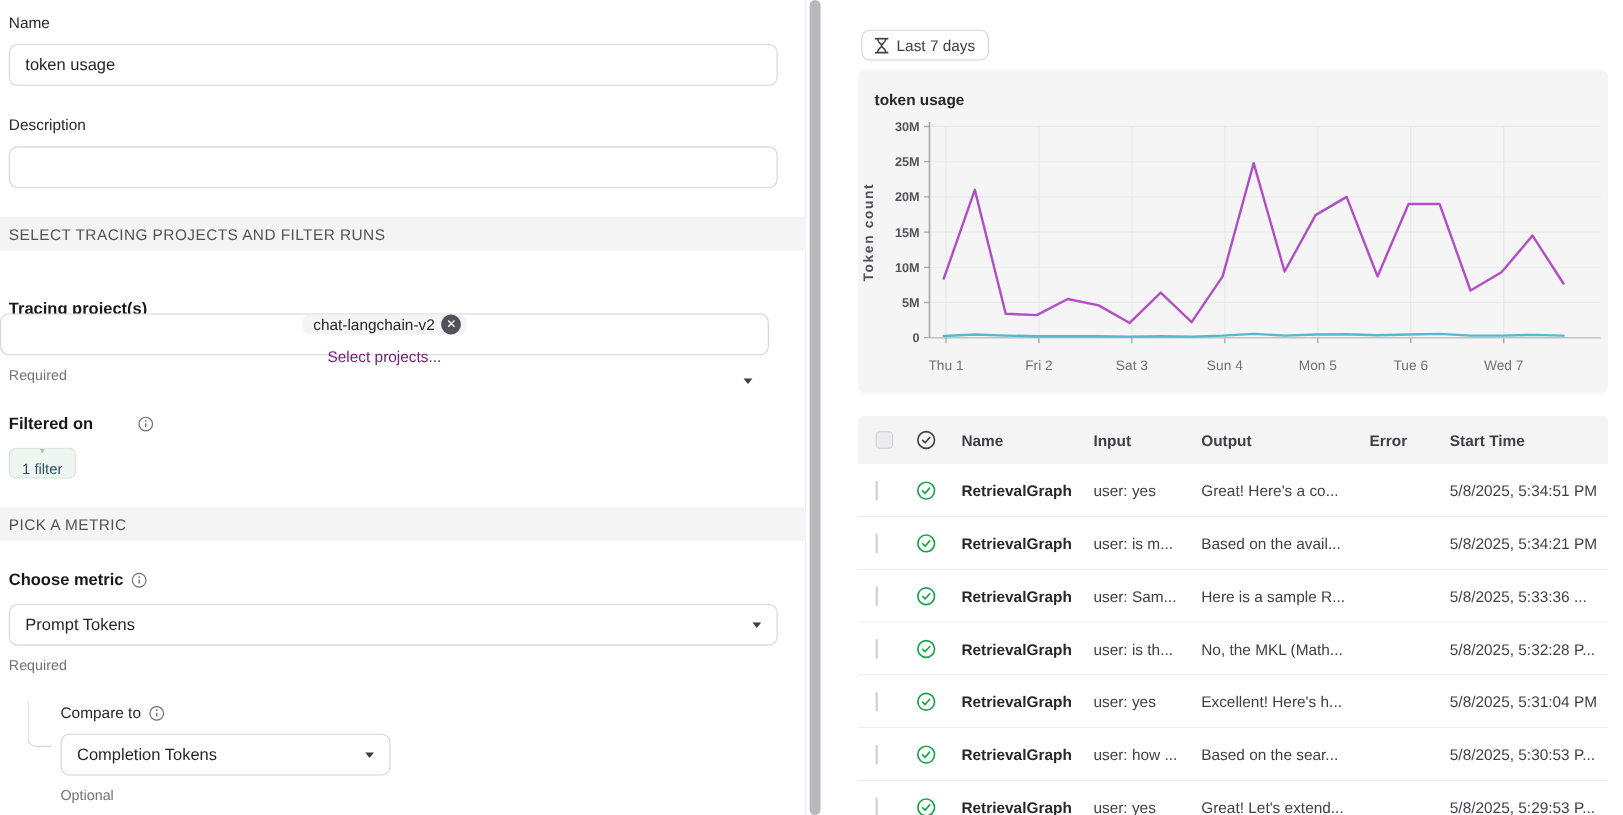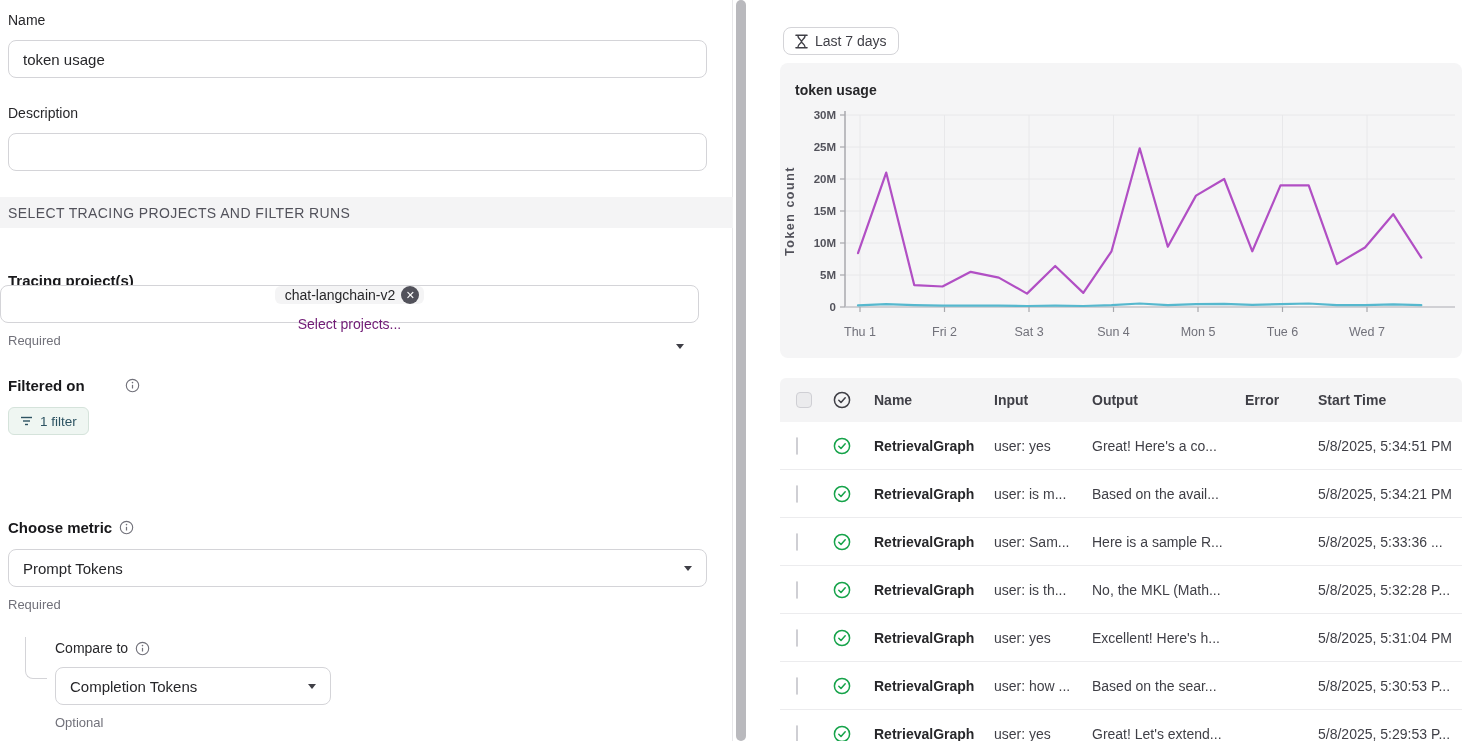--- a/index.html
+++ b/index.html
@@ -21,21 +21,21 @@
   .info-icon { width:15px; height:15px; display:inline-block; }
   .caret { width:0; height:0; border-left:4.5px solid transparent; border-right:4.5px solid transparent;
            border-top:5.5px solid #3f3f46; }
   .chip { background:#f4f4f5; border-radius:6px; height:26px; display:inline-flex; align-items:center;
           gap:6px; padding:0 5px 0 10px; font-size:14px; color:#27272a; }
   .chip-x { width:18px; height:18px; border-radius:50%; background:#52525b; color:#fff; display:inline-flex;
             align-items:center; justify-content:center; font-size:11px; line-height:1; cursor:pointer; }
   .placeholder { color:#701a75; font-size:14px; }
   .filter-chip { display:inline-flex; align-items:center; gap:7px; height:28px; padding:0 11px;
                  background:#eff6f2; border:1px solid #d5e3db; border-radius:6px;
-                 color:#2d5362; font-size:13.5px; cursor:pointer; }
+                 color:#2d5362; font-size:13.5px; cursor:pointer;flex-direction:column; }
   .connector { border-left:1.5px solid #d4d4d8; border-bottom:1.5px solid #d4d4d8;
                border-bottom-left-radius:8px; }
 
   
   #scrollbar-track { left:733px; top:0; width:15px; height:741px; background:#fff; }
   #scrollbar-thumb { left:3px; top:0; width:10px; height:741px; background:#b9b9bd; border-radius:5px; position:absolute; }
 
   
   #right-panel { left:748px; top:0; width:727px; height:632px; background:#fff; }
   #time-range-btn { left:35px; top:27px; height:28px; border:1px solid #d4d4d8; border-radius:8px;
@@ -100,20 +100,21 @@
   </div>
   <div class="abs filter-chip" style="left:8px; top:407px;">
     <svg width="13" height="12" viewBox="0 0 13 12">
       <line x1="1" y1="2.5" x2="12" y2="2.5" stroke="#2d5362" stroke-width="1.4"></line>
       <line x1="3" y1="6" x2="10" y2="6" stroke="#2d5362" stroke-width="1.4"></line>
       <line x1="5" y1="9.5" x2="8" y2="9.5" stroke="#2d5362" stroke-width="1.4"></line>
     </svg>
     <span>1 filter</span>
   </div>
 
+  <div class="abs section-bar" style="top:461px;">PICK A METRIC</div>
 
   <div class="abs bold-label" style="left:8px; top:519px;">
     <span>Choose metric</span>
     <svg class="info-icon" viewBox="0 0 16 16">
       <circle cx="8" cy="8" r="6.6" fill="none" stroke="#71717a" stroke-width="1.2"></circle>
       <line x1="8" y1="7.3" x2="8" y2="11.2" stroke="#71717a" stroke-width="1.3"></line>
       <circle cx="8" cy="4.9" r="0.85" fill="#71717a"></circle>
     </svg>
   </div>
   <div class="abs input-box" style="left:8px; top:549px;">
@@ -124,21 +125,21 @@
 
   <div class="abs connector" style="left:25px; top:637px; width:22px; height:42px;"></div>
   <div class="abs" style="left:55px; top:640px; font-size:14px; color:#27272a; display:flex; align-items:center; gap:7px;">
     <span>Compare to</span>
     <svg class="info-icon" viewBox="0 0 16 16">
       <circle cx="8" cy="8" r="6.6" fill="none" stroke="#71717a" stroke-width="1.2"></circle>
       <line x1="8" y1="7.3" x2="8" y2="11.2" stroke="#71717a" stroke-width="1.3"></line>
       <circle cx="8" cy="4.9" r="0.85" fill="#71717a"></circle>
     </svg>
   </div>
-  <div class="abs input-box" style="left:55px; top:667px; width:276px;">
+  <div class="abs input-box" style="left:55px; top:667px; width:300px;">
     <span>Completion Tokens</span>
     <span class="caret" style="margin-left:auto;"></span>
   </div>
   <div class="abs hint" style="left:55px; top:715px;">Optional</div>
 </div>
 
 <div id="scrollbar-track" class="abs">
   <div id="scrollbar-thumb"></div>
 </div>
 

